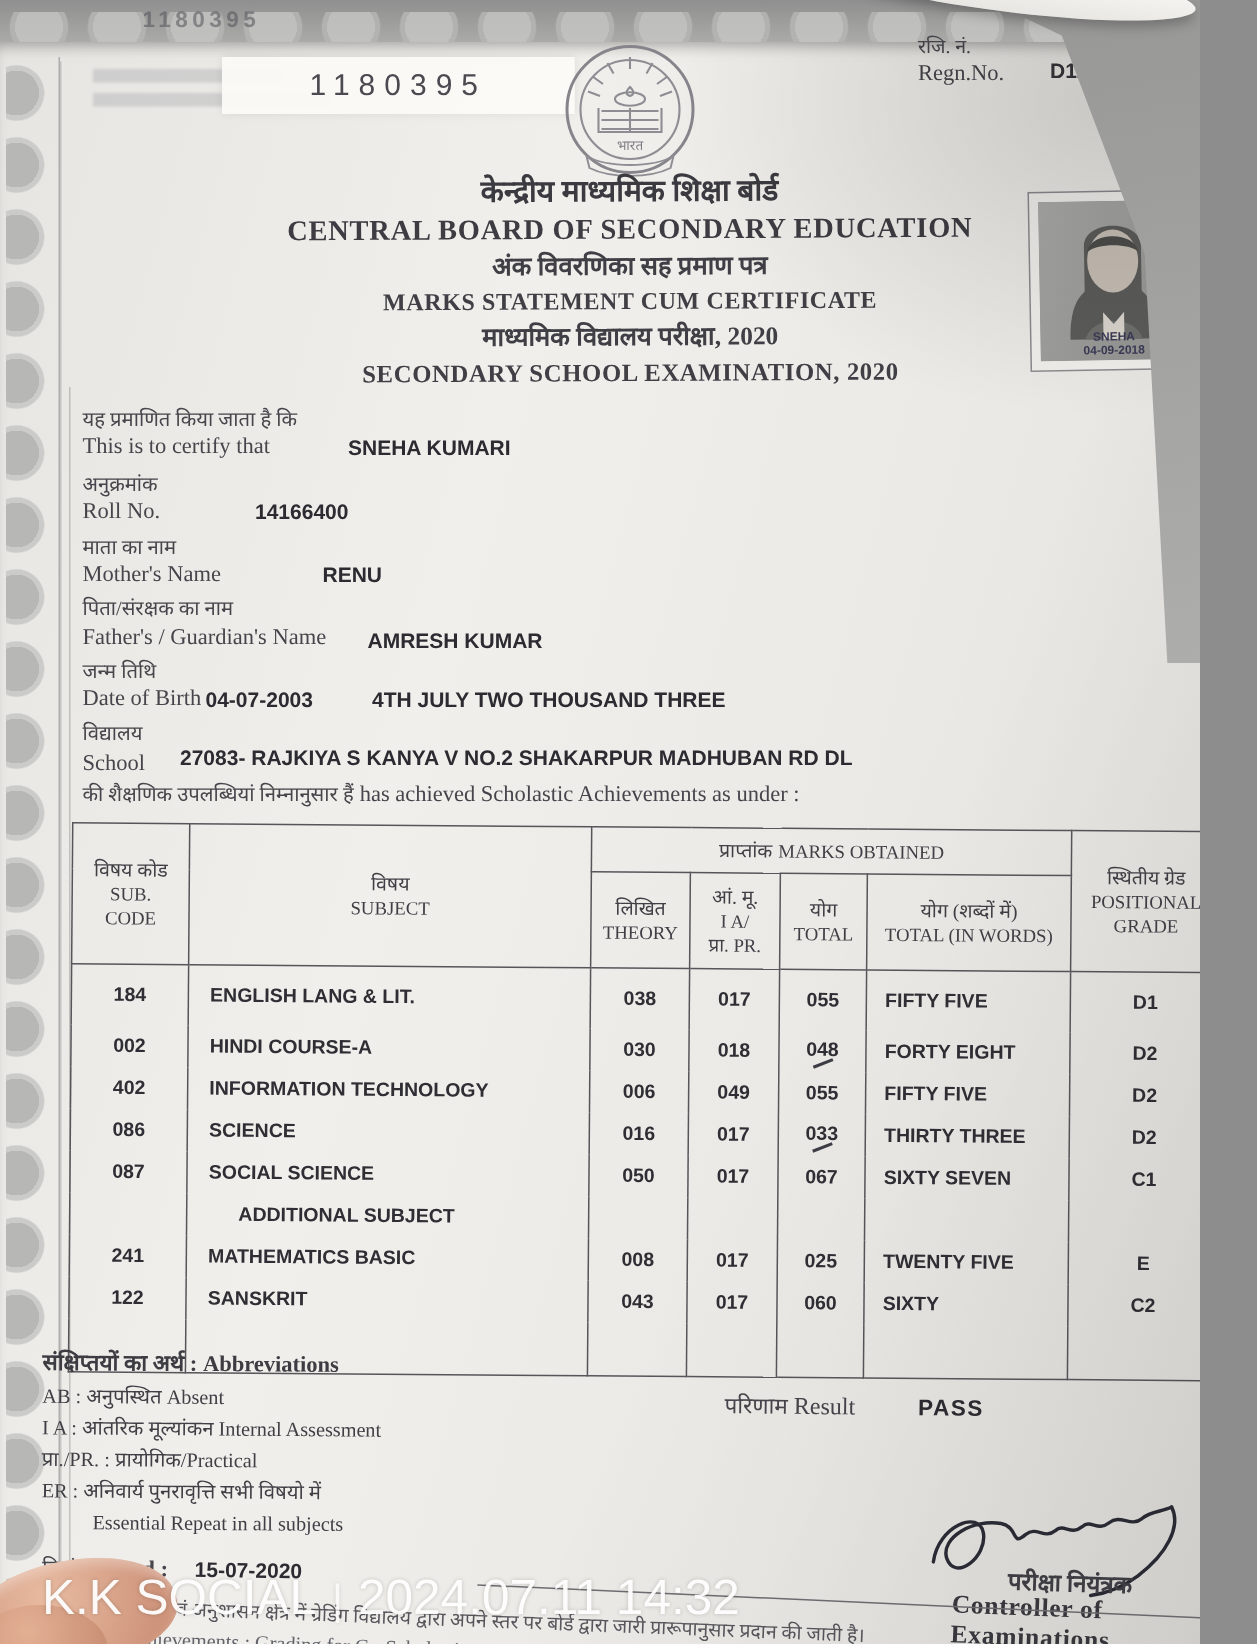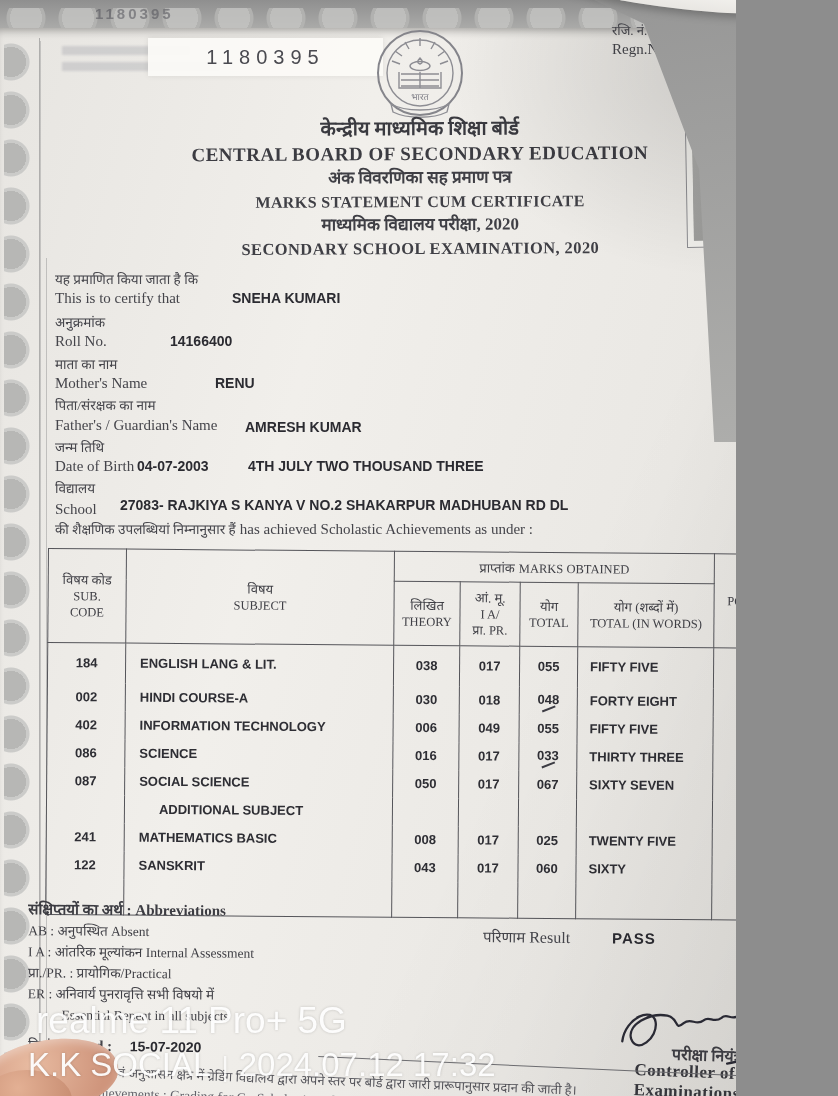--- a/index.html
+++ b/index.html
@@ -1,17 +1,17 @@
 <!DOCTYPE html>
 <html><head>
 <meta charset="utf-8">
 <style>
   html,body{margin:0;padding:0;background:#8d8d8d;}
   *{box-sizing:border-box;}
-  .canvas{position:relative;width:736px;height:1096px;overflow:hidden;
+  .canvas{position:relative;width:800px;height:1096px;overflow:hidden;
     font-family:"Liberation Serif","DejaVu Serif",serif;color:#3f3f45;
     background:linear-gradient(180deg,#9a9a9a,#a8a8a8);}
   
   .top-strip{position:absolute;left:0;top:0;width:838px;height:36px;
     background:linear-gradient(180deg,#8f8f8f,#b2b2b0);}
   .top-strip .scallops{position:absolute;left:0;top:8px;width:100%;height:28px;
     background-image:radial-gradient(circle at 26px 10px,#c4c4c2 0 16px,#b5b5b3 16px 19px,rgba(0,0,0,0) 20px);
     background-size:52px 28px;background-repeat:repeat-x;opacity:.85;}
   .serial-faint{position:absolute;left:95px;top:5px;font-family:"Liberation Sans",sans-serif;
     font-weight:700;font-size:15px;letter-spacing:3px;color:rgba(82,82,90,.55);filter:blur(.4px);}
@@ -388,18 +388,17 @@
 
     <div class="paper-shade"></div>
   </div>
 
   <div class="curl-gray"></div>
   <div class="curl-highlight"></div>
 
   <div class="finger"></div>
   <div class="finger2"></div>
 
-  <div class="wm wm-device">realme 11 Pro+ 5G</div>
   <div class="wm wm-studio">
-    <span>K.K SOCIAL</span><span class="wm-sep">|</span><span>2024.07.12 17:32</span>
+    <span>K.K SOCIAL</span><span class="wm-sep">|</span><span>2024.07.11 14:32</span>
   </div>
 
 </div>
 
 </body></html>

